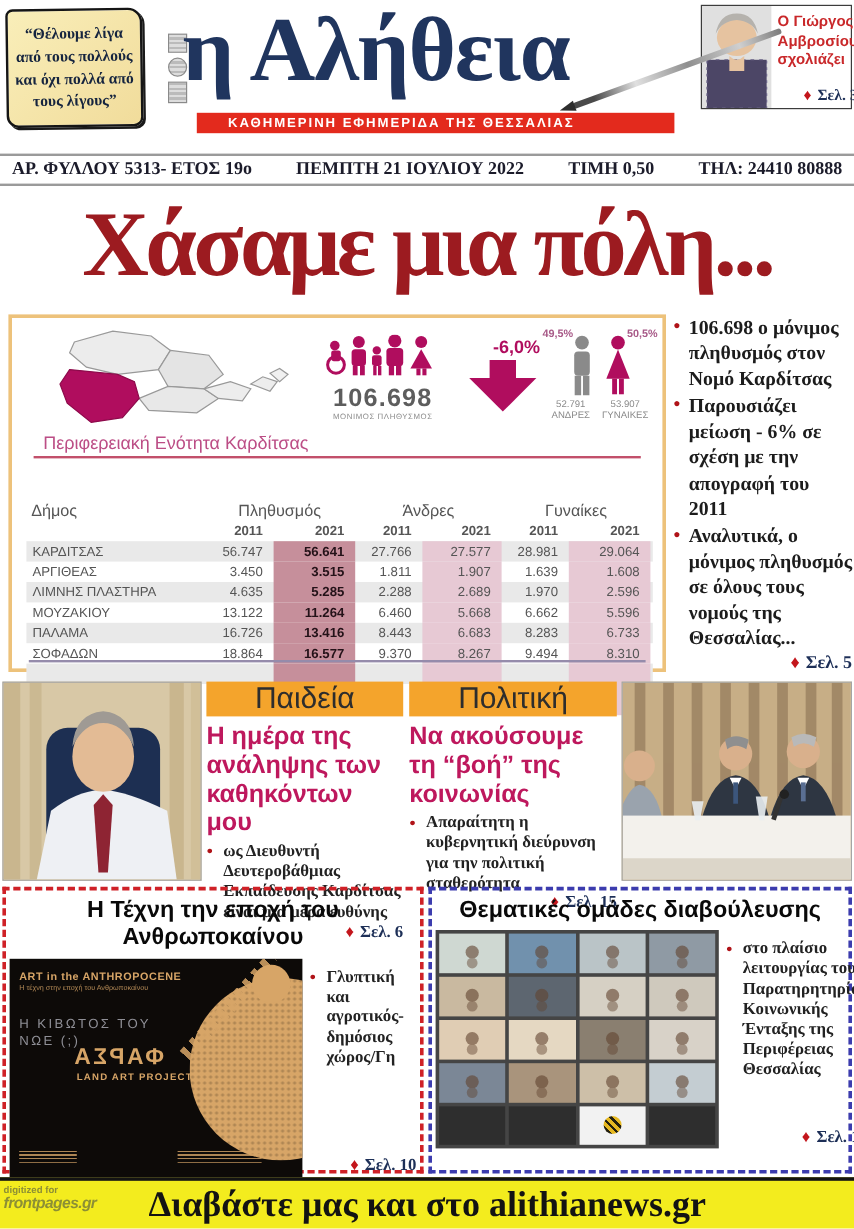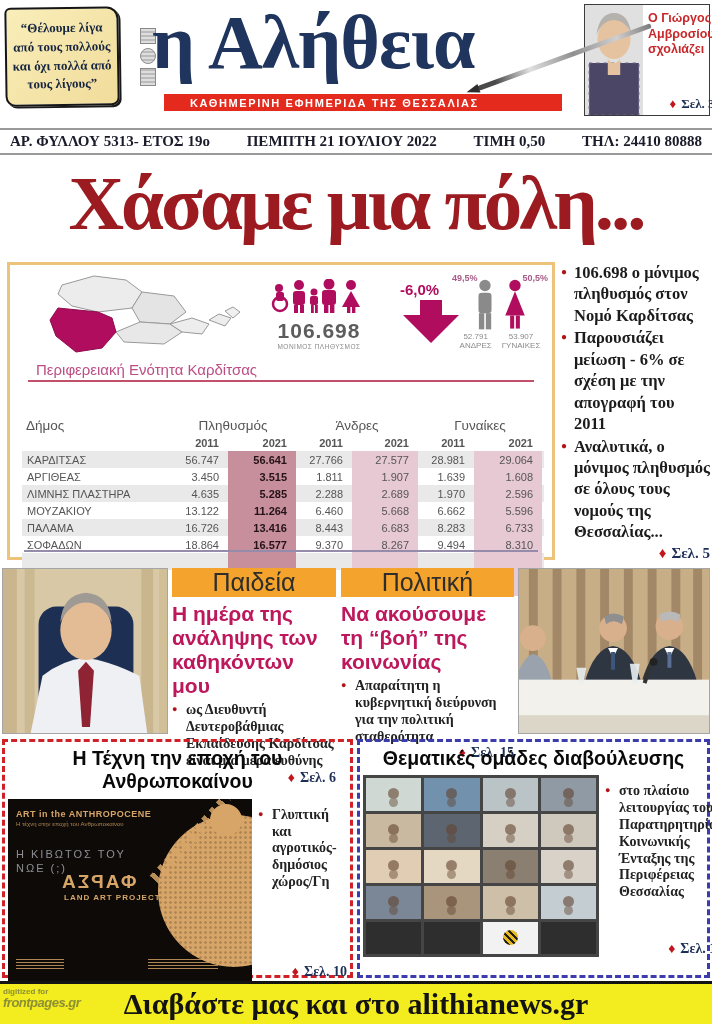--- a/index.html
+++ b/index.html
@@ -19,21 +19,21 @@
   .stamp-a { height:16px; } .stamp-b { height:16px; border-radius:50%; } .stamp-c { height:18px; }
   .logo-text { position:absolute; left:152px; top:4px; z-index:2; font-family:"Liberation Serif",serif;
     font-weight:bold; font-size:76px; line-height:1; color:#20355e; letter-spacing:-1px; }
   .logo-bar { position:absolute; left:164px; top:94px; width:398px; height:17px; background:#e32a1d; z-index:1;
     color:#fff; font-weight:bold; font-size:11px; letter-spacing:1.6px; display:flex; align-items:center; padding-left:26px; }
   .pen { position:absolute; left:478px; top:86px; width:184px; height:5px; z-index:3;
     background:linear-gradient(90deg,#4a4a4a 0 10%,#e0e0e0 30%,#8f8f8f 55%,#cfcfcf 80%,#7c7c7c);
     transform:rotate(-20deg); transform-origin:left center; border-radius:2px; }
   .pen::before { content:""; position:absolute; left:-12px; top:-2px; border-right:13px solid #2e2e2e;
     border-top:4px solid transparent; border-bottom:5px solid transparent; }
-  .columnist { position:absolute; right:2px; top:4px; width:126px; height:112px; border:1px solid #3c3c3c;
+  .columnist { position:absolute; right:2px; top:4px; width:126px; height:87px; border:1px solid #3c3c3c;
     background:#fff; display:flex; }
   .columnist-photo { width:58px; height:100%; flex:0 0 58px; }
   .columnist-text { flex:1; padding:6px 3px 3px 5px; display:flex; flex-direction:column; }
   .columnist-name { color:#c9282a; font-weight:bold; font-size:12.5px; line-height:1.25; }
   .pageref { font-family:"Liberation Serif",serif; font-weight:bold; color:#1d2f57; font-size:14px; }
   .pageref::before { content:"♦"; color:#c3161c; margin-right:5px; }
   .columnist-page { margin-top:auto; text-align:right; font-size:13px; }
 
   .meta-row { position:absolute; left:0; top:128px; width:712px; height:27px;
     border-top:2px solid #9a9a9a; border-bottom:2px solid #9a9a9a;
@@ -47,21 +47,21 @@
 
   
   .info-box { position:absolute; left:7px; top:262px; width:548px; height:298px; border:3px solid #edc27b; background:#fff; }
   .map-svg { position:absolute; left:14px; top:6px; width:225px; height:96px; }
   .region-label { position:absolute; left:26px; top:96px; font-size:15px; color:#bc4e86; }
   .info-rule-top { position:absolute; left:18px; top:115px; width:506px; height:2px; background:#c2506b; }
   .stats { position:absolute; left:250px; top:8px; width:288px; height:100px; }
   .pop-group { position:absolute; left:0; top:6px; width:118px; text-align:center; }
   .pop-number { font-size:21px; font-weight:bold; color:#5d5d5d; letter-spacing:1px; margin-top:2px; }
   .pop-label { font-size:6.5px; color:#8a8a8a; letter-spacing:.5px; }
-  .drop { position:absolute; left:140px; top:8px; width:62px; text-align:left; }
+  .drop { position:absolute; left:128px; top:8px; width:62px; text-align:right; }
   .drop-pct { color:#b00d5e; font-weight:bold; font-size:15px; }
   .drop-shaft { width:22px; height:15px; background:#b00d5e; margin:2px auto 0; }
   .drop-head { width:0; height:0; margin:0 auto; border-left:28px solid transparent; border-right:28px solid transparent; border-top:28px solid #b00d5e; }
   .genders { position:absolute; left:192px; top:0; width:96px; }
   .gender-pcts { display:flex; justify-content:space-between; font-size:9px; font-weight:bold; color:#a85a88; }
   .gender-icons { display:flex; justify-content:center; gap:8px; margin-top:-4px; }
   .gender-vals { display:flex; justify-content:center; gap:10px; text-align:center; font-size:8px; color:#8a8a8a; margin-top:1px; }
 
   .pop-table { position:absolute; left:12px; top:120px; width:522px; font-size:11px; color:#555;margin-top:30px; }
   .grow { display:grid; grid-template-columns:148px 126px 122px 124px; height:20px; align-items:center;

